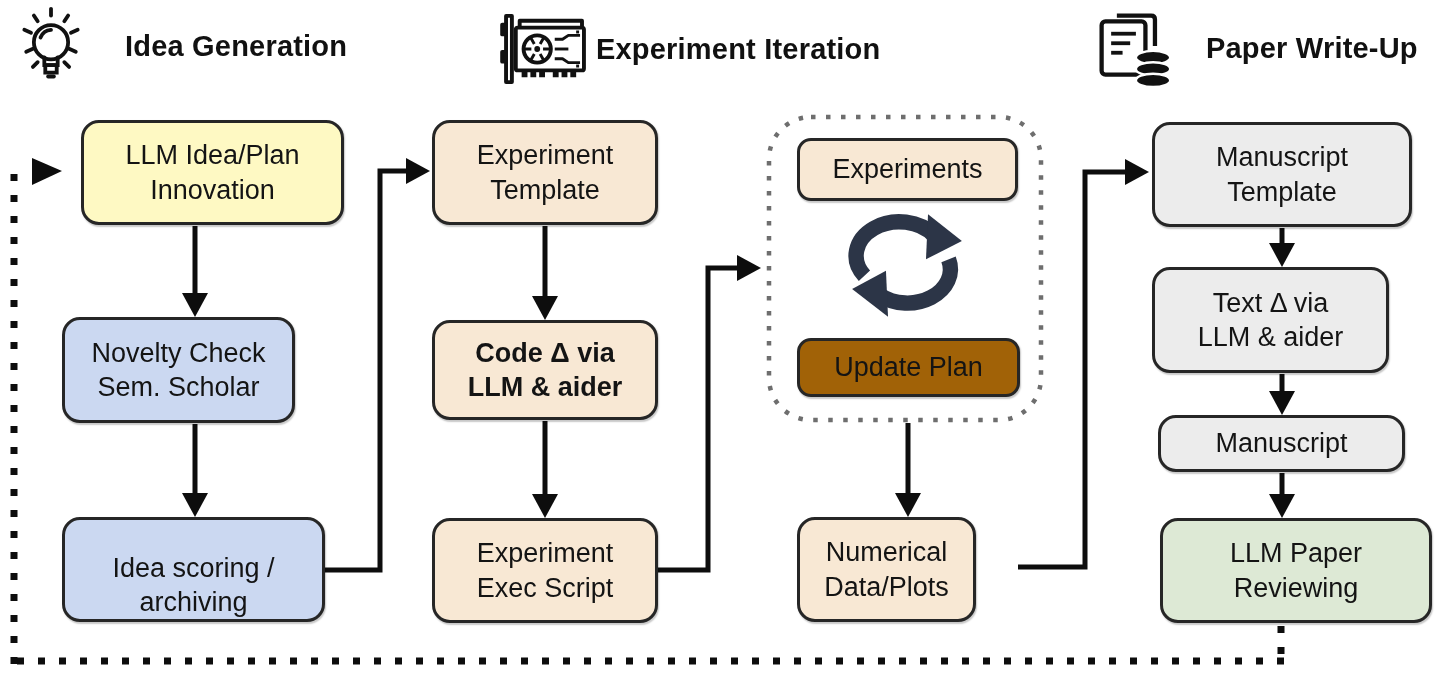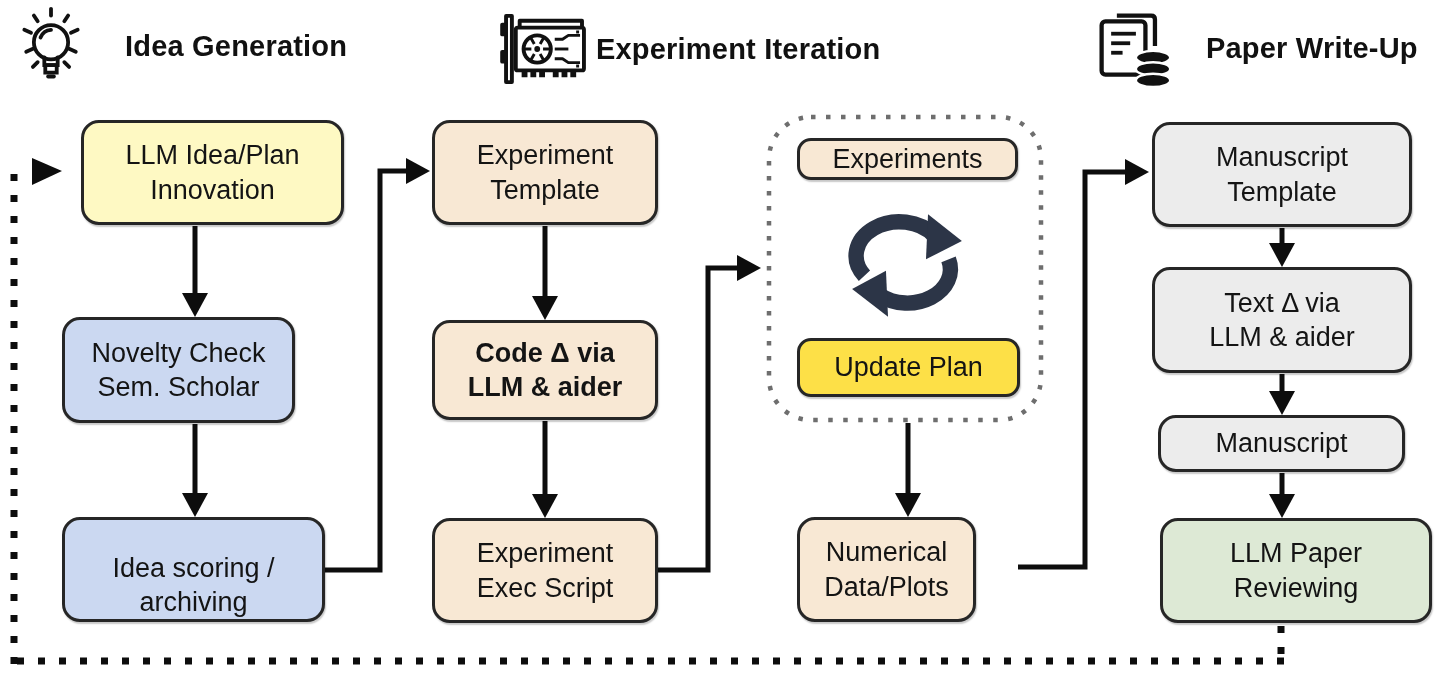--- a/index.html
+++ b/index.html
@@ -139,50 +139,50 @@
   <div class="node" style="left: 432px; top: 320px; width: 226px; height: 100px; background: rgb(248, 232, 212); font-weight: bold;">
     <span class="txt">Code Δ via
 LLM &amp; aider</span>
     </div>
 
   <div class="node" style="left: 432px; top: 518px; width: 226px; height: 105px; background: rgb(248, 232, 212);">
     <span class="txt">Experiment
 Exec Script</span>
     </div>
 
-  <div class="node small" style="left: 797px; top: 138px; width: 221px; height: 42px; background: rgb(248, 232, 212);">
+  <div class="node small" style="left: 797px; top: 138px; width: 221px; height: 63px; background: rgb(248, 232, 212);">
     <span class="txt">Experiments</span>
     </div>
 
   <svg class="layer" style="left:848px;top:206px" width="118" height="118" viewBox="0 0 115 115">
     <g fill="none" stroke-width="15" stroke="#2c3547">
       <path d="M16 68 A 42 33 0 0 1 84 29"></path>
       <path d="M98 52 A 42 33 0 0 1 31 87"></path>
     </g>
     <g fill="#2c3547">
       <polygon points="78,8 76,52 111,34"></polygon>
       <polygon points="37,63 39,108 4,81"></polygon>
     </g>
   </svg>
 
-  <div class="node small" style="left: 797px; top: 338px; width: 223px; height: 59px; background: #fde047;">
+  <div class="node small" style="left: 797px; top: 338px; width: 223px; height: 59px; background: #a16207;">
     <span class="txt">Update Plan</span>
     </div>
 
   <div class="node" style="left: 797px; top: 517px; width: 179px; height: 105px; background: rgb(248, 232, 212);">
     <span class="txt">Numerical
 Data/Plots</span>
     </div>
 
   <div class="node" style="left: 1152px; top: 122px; width: 260px; height: 105px; background: rgb(236, 236, 236);">
     <span class="txt">Manuscript
 Template</span>
     </div>
 
-  <div class="node" style="left: 1152px; top: 267px; width: 260px; height: 106px; background: rgb(236, 236, 236);">
+  <div class="node" style="left: 1152px; top: 267px; width: 237px; height: 106px; background: rgb(236, 236, 236);">
     <span class="txt">Text Δ via
 LLM &amp; aider</span>
     </div>
 
   <div class="node" style="left: 1158px; top: 415px; width: 247px; height: 57px; background: rgb(236, 236, 236);">
     <span class="txt">Manuscript</span>
     </div>
 
   <div class="node" style="left: 1160px; top: 518px; width: 272px; height: 105px; background: rgb(221, 233, 213);">
     <span class="txt">LLM Paper

